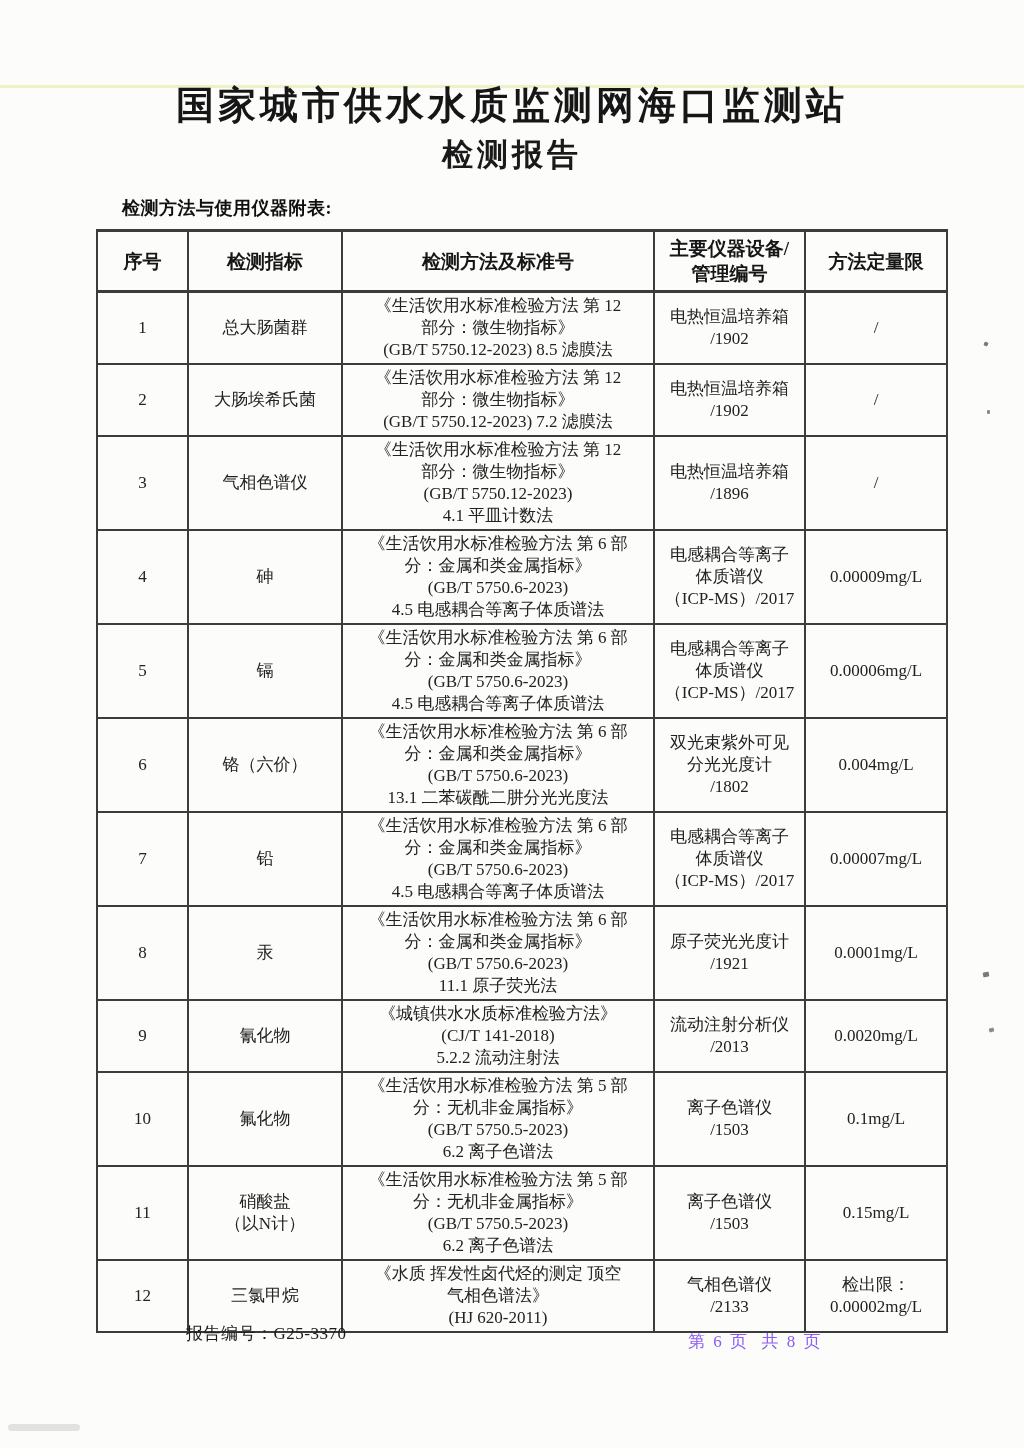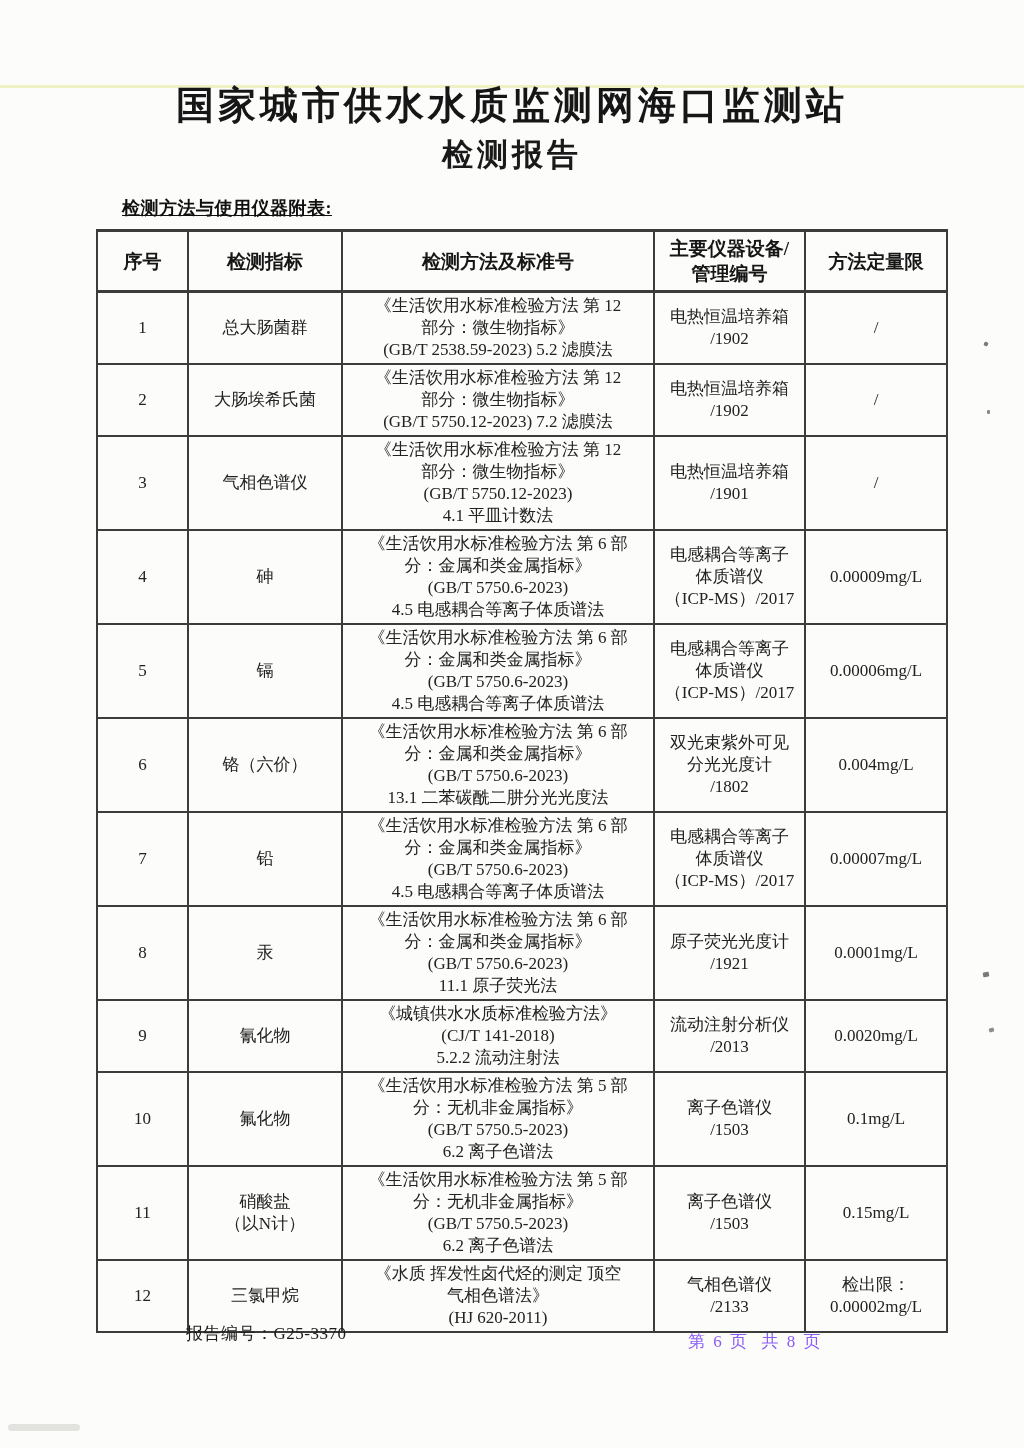--- a/index.html
+++ b/index.html
@@ -21,21 +21,21 @@
     text-align:center;font-size:38px;font-weight:700;letter-spacing:4px;
     color:#161616;
   }
   .doc-subtitle{
     position:absolute;left:0;top:134px;width:1024px;margin:0;
     text-align:center;font-size:31px;font-weight:700;letter-spacing:4px;
     color:#1a1a1a;
   }
   .table-caption{
     position:absolute;left:122px;top:196px;
-    font-size:18px;font-weight:700;letter-spacing:.5px;color:#101010;text-decoration:underline;
+    font-size:18px;font-weight:700;letter-spacing:.5px;color:#101010;
   }
   table.methods{
     position:absolute;left:96px;top:229px;width:850px;
     border-collapse:collapse;table-layout:fixed;
   }
   table.methods th,table.methods td{
     border:2px solid #3c3c3c;
     text-align:center;vertical-align:middle;
     padding:2px 3px;
     font-size:17px;line-height:22px;color:#222;
@@ -97,21 +97,21 @@
     </thead>
     <tbody id="table-body">
         <tr>
           <td class="c-no">1</td>
           <td class="c-indicator">
             <div class="line">总大肠菌群</div>
           </td>
           <td class="c-method">
             <div class="line">《生活饮用水标准检验方法 第 12</div>
             <div class="line">部分：微生物指标》</div>
-            <div class="line">(GB/T 2538.59-2023) 5.2 滤膜法</div>
+            <div class="line">(GB/T 5750.12-2023) 8.5 滤膜法</div>
           </td>
           <td class="c-instrument">
             <div class="line">电热恒温培养箱</div>
             <div class="line">/1902</div>
           </td>
           <td class="c-limit">
             <div class="line">/</div>
           </td>
         </tr>
         <tr>
@@ -138,21 +138,21 @@
             <div class="line">气相色谱仪</div>
           </td>
           <td class="c-method">
             <div class="line">《生活饮用水标准检验方法 第 12</div>
             <div class="line">部分：微生物指标》</div>
             <div class="line">(GB/T 5750.12-2023)</div>
             <div class="line">4.1 平皿计数法</div>
           </td>
           <td class="c-instrument">
             <div class="line">电热恒温培养箱</div>
-            <div class="line">/1901</div>
+            <div class="line">/1896</div>
           </td>
           <td class="c-limit">
             <div class="line">/</div>
           </td>
         </tr>
         <tr>
           <td class="c-no">4</td>
           <td class="c-indicator">
             <div class="line">砷</div>
           </td>

